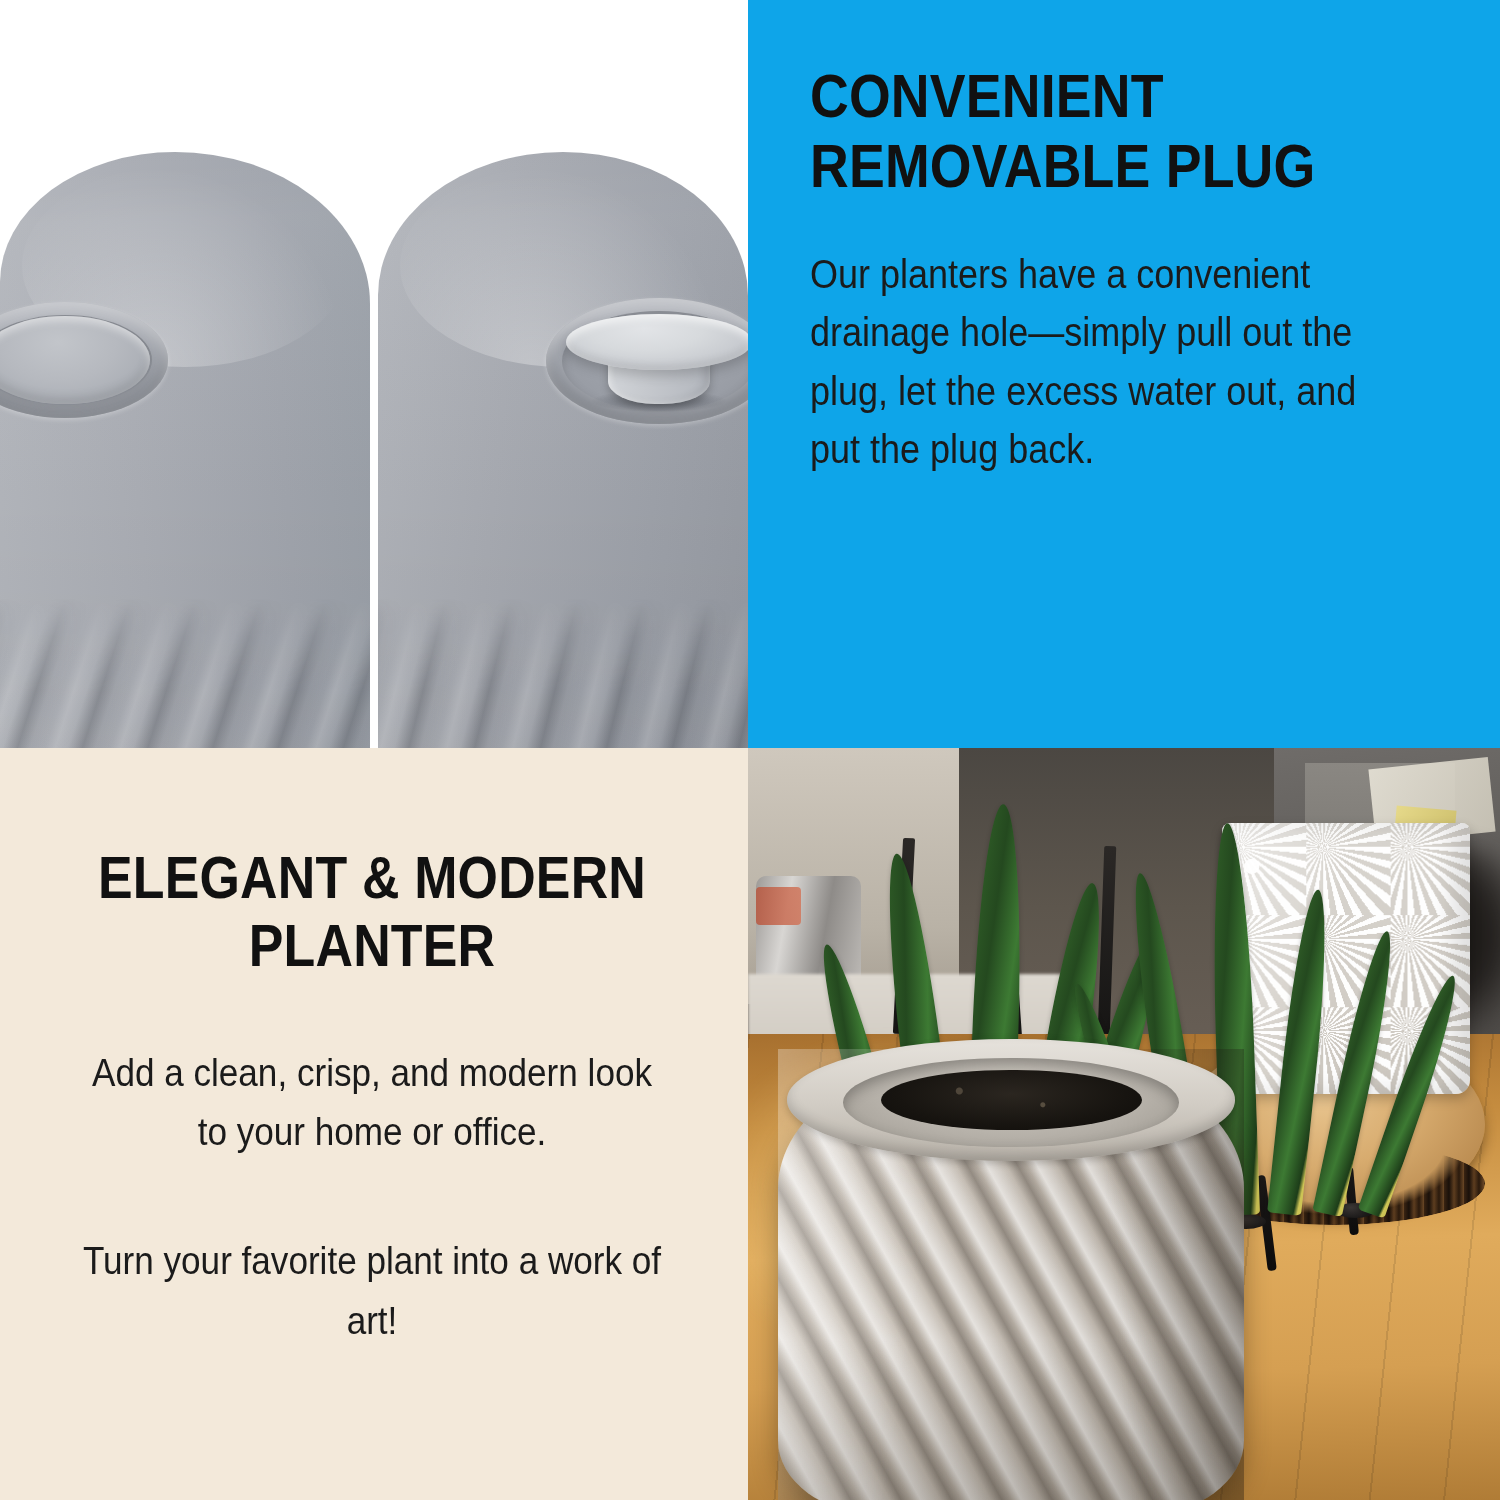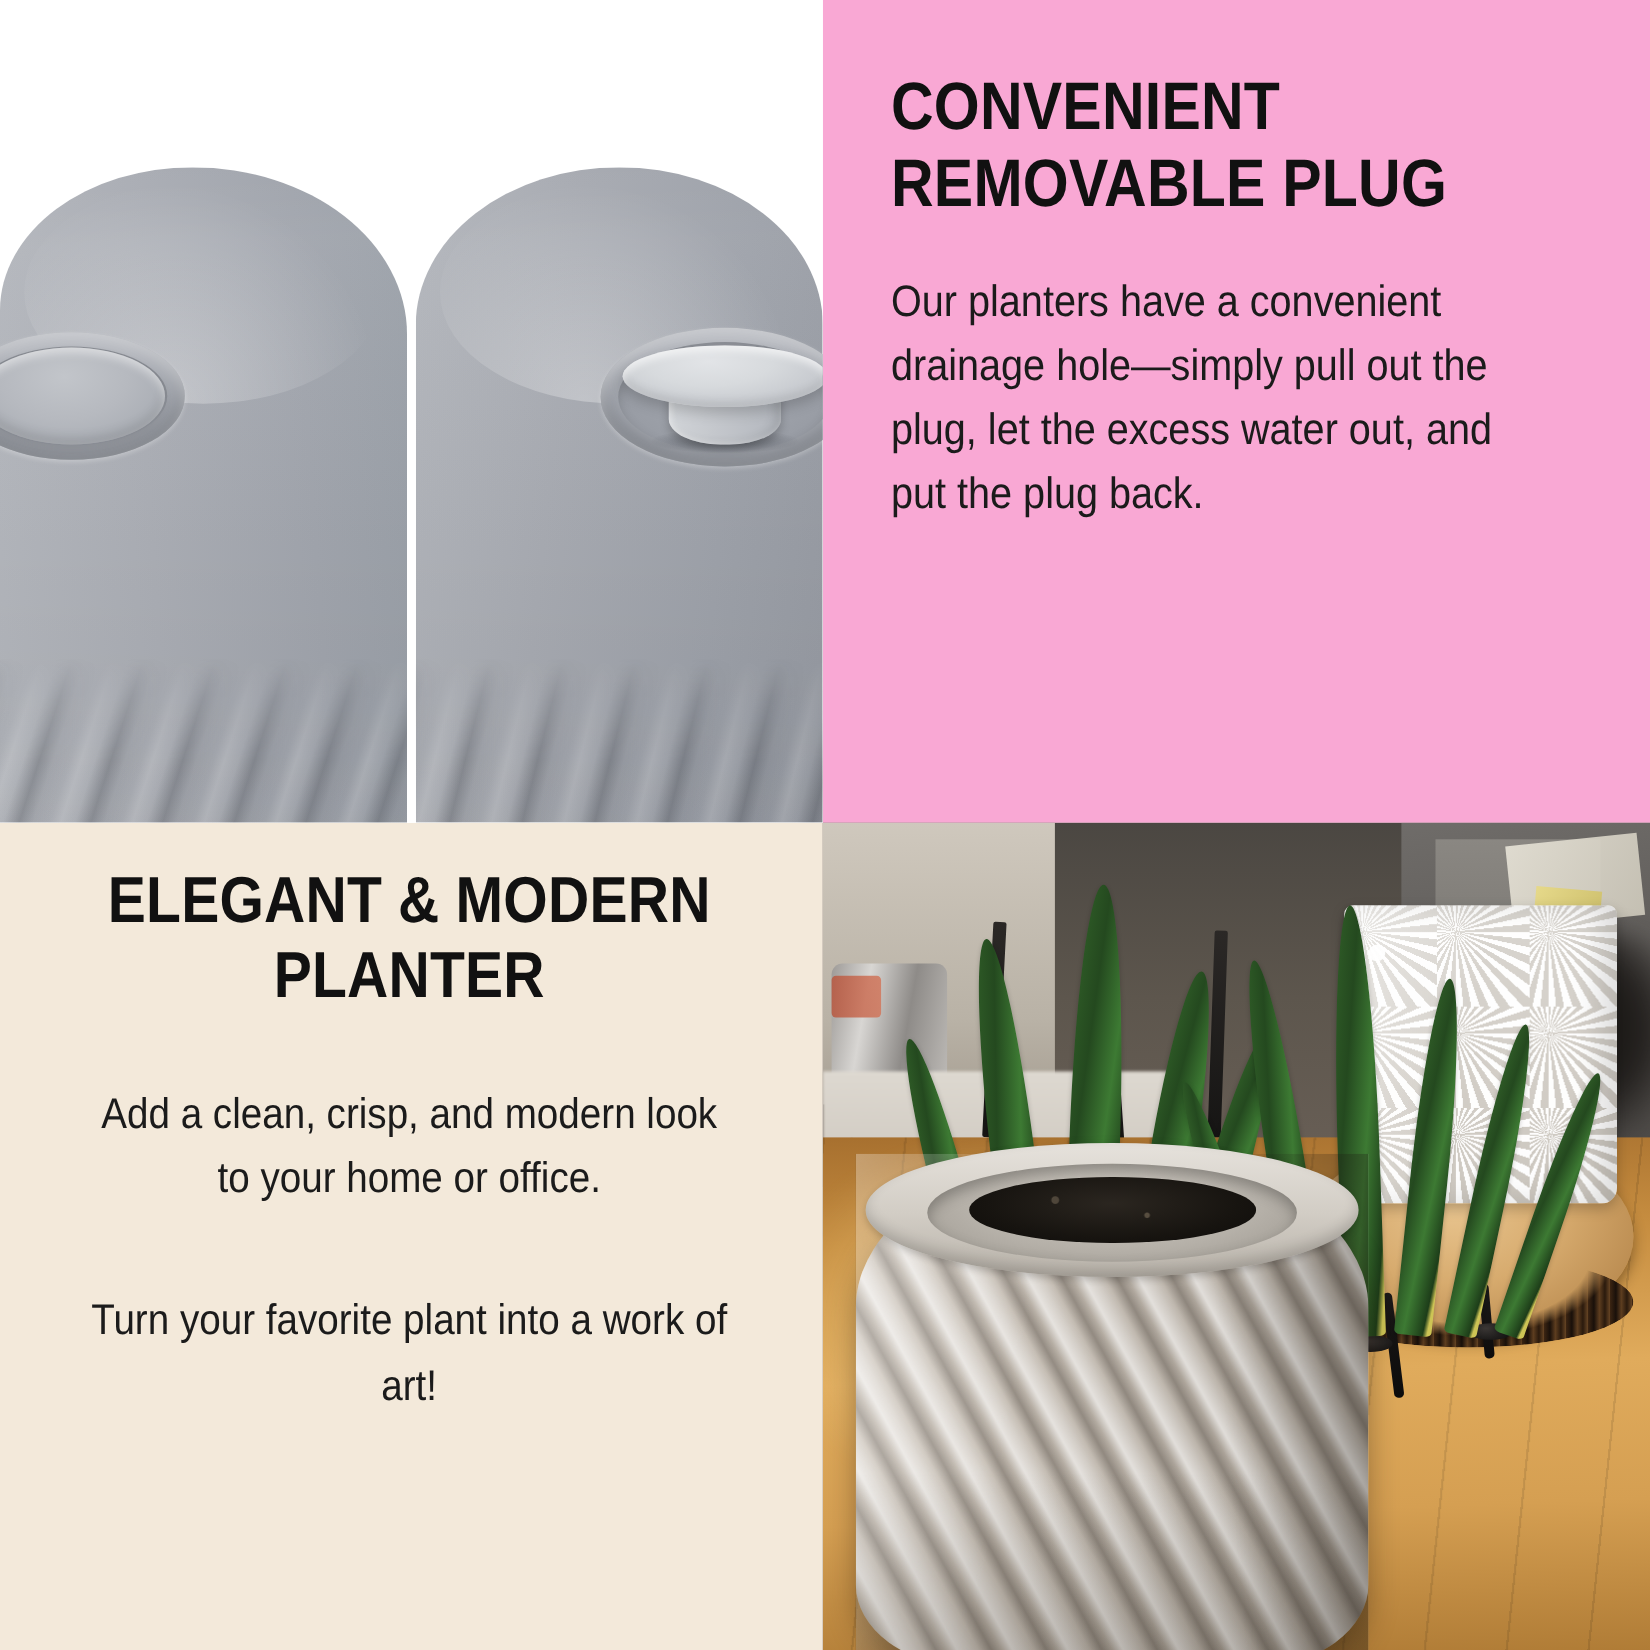--- a/index.html
+++ b/index.html
@@ -174,21 +174,21 @@
       rgba(255,255,255,0.00) 0px,
       rgba(255,255,255,0.15) 11px,
       rgba(255,255,255,0.04) 24px,
       rgba(30,34,42,0.23) 38px,
       rgba(30,34,42,0.05) 50px,
       rgba(255,255,255,0.00) 64px);
   }
 
   
   .panel-copy-tr {
-    background:#f9a8d4;
+    background:#0ea5e9;
     padding:62px 58px 0 62px;
   }
   .headline {
     font-family:"Liberation Sans", sans-serif;
     font-weight:bold;
     color:#111111;
     letter-spacing:0.2px;
     transform:scaleX(0.88);
     transform-origin:left top;
   }
@@ -202,21 +202,21 @@
     color:#1b1b1b;
     font-size:40px;
     line-height:1.46;
     transform:scaleX(0.90);
     transform-origin:left top;
   }
 
   
   .panel-copy-bl {
     background:#f3e9da;
-    padding:36px 48px 0 44px;
+    padding:96px 48px 0 44px;
     text-align:center;
   }
   .headline.bl {
     font-size:59px;
     line-height:1.16;
     transform:scaleX(0.88);
     transform-origin:center top;
     margin-bottom:62px;
   }
   .bodycopy.center {

